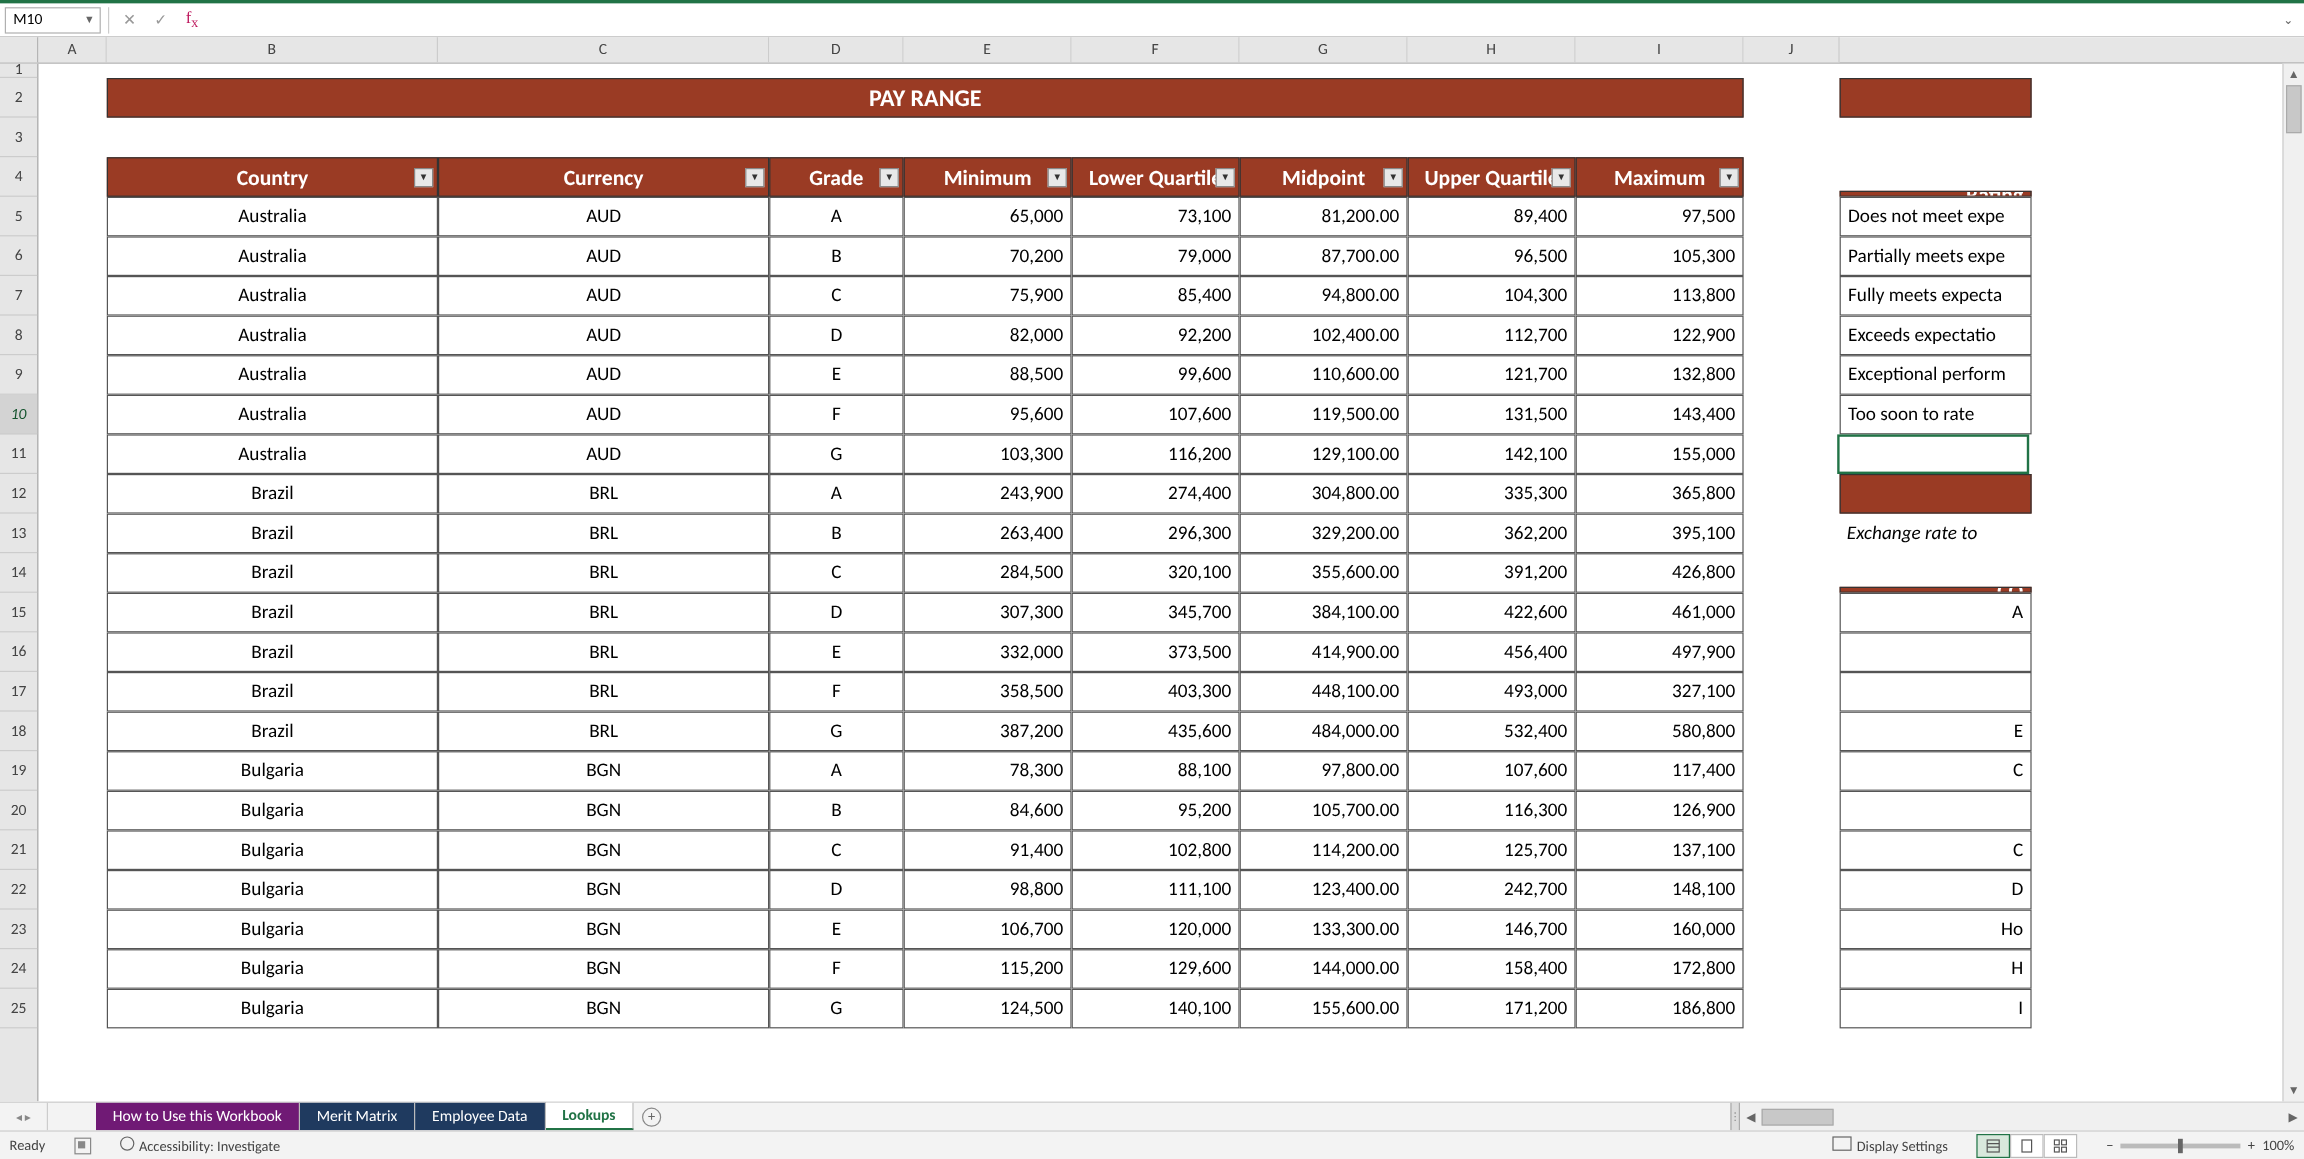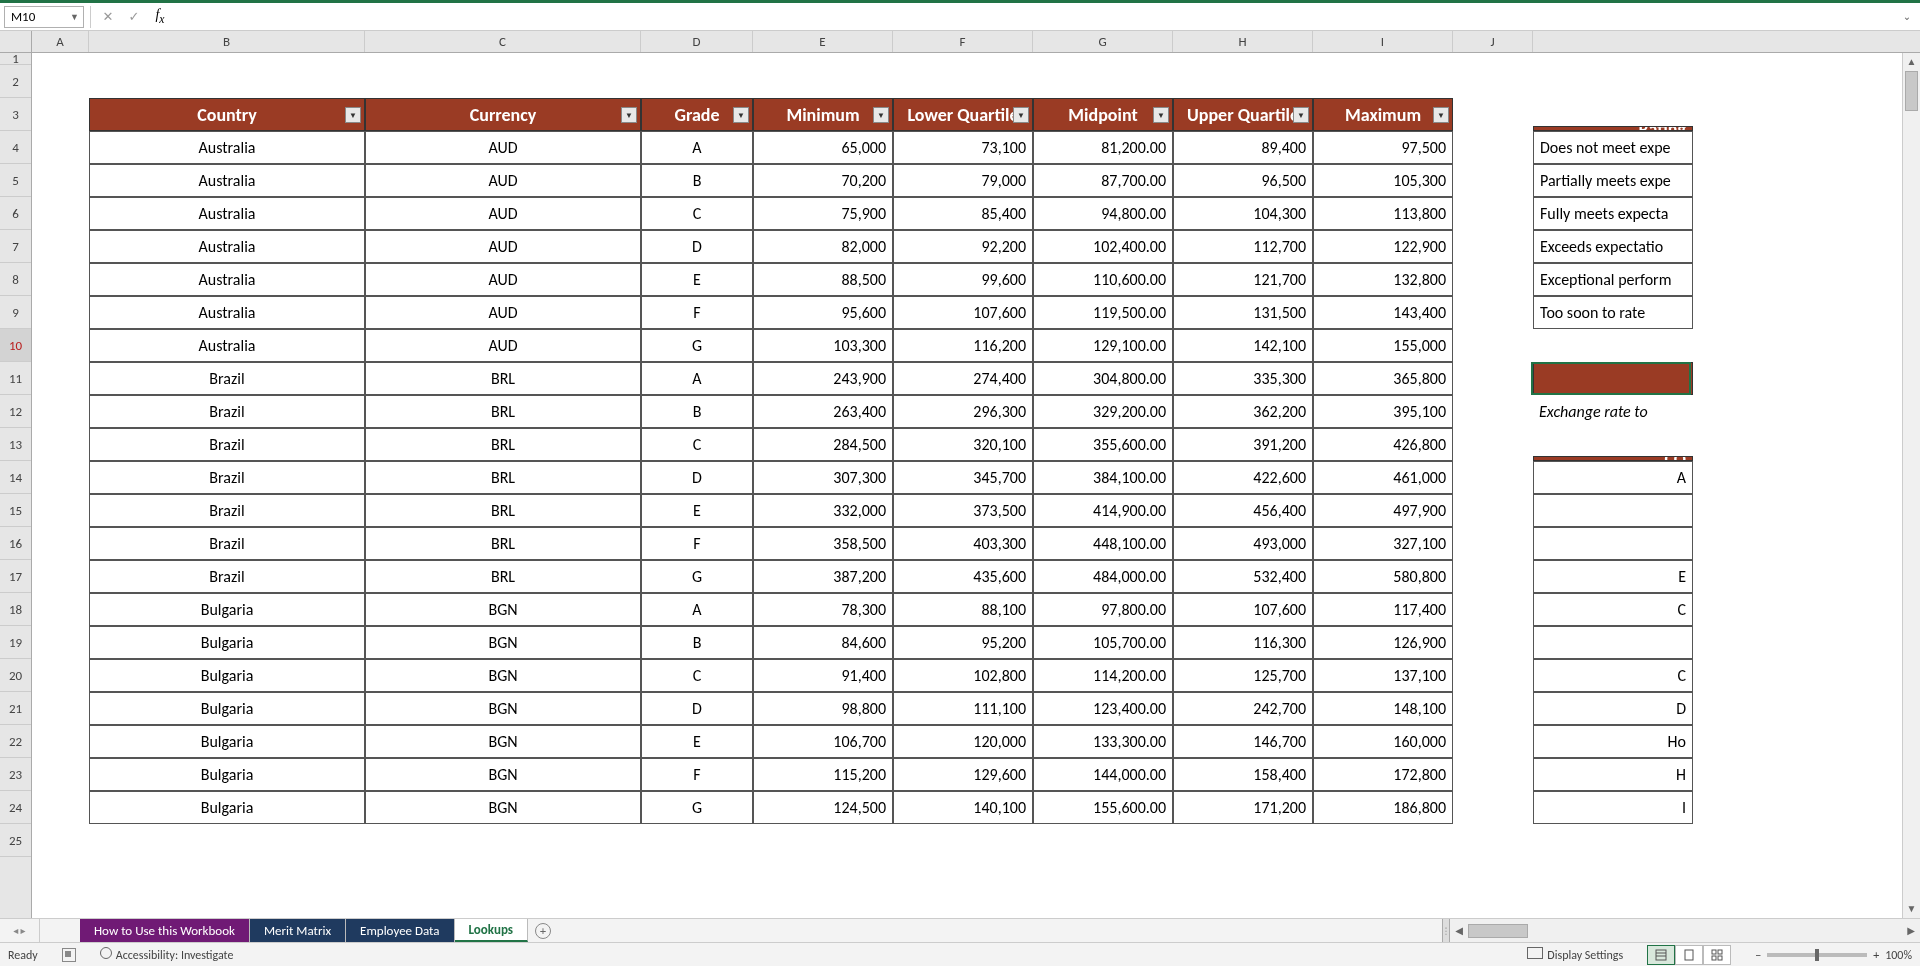--- a/index.html
+++ b/index.html
@@ -7,21 +7,21 @@
 
 
 .top-accent { height: 3px; background: #217346; }
 
 
 .formula-row { display: flex; align-items: center; height: 28px; border-bottom: 1px solid #ccc; background: #fff; padding: 0 4px; gap: 4px; }
 .name-box { width: 80px; height: 22px; border: 1px solid #b0b0b0; background: #fff; display: flex; align-items: center; padding: 0 6px; font-size: 13px; position: relative; }
 .name-box .dd { position: absolute; right: 4px; font-size: 9px; color: #666; }
 .fb-div { width: 1px; height: 22px; background: #ccc; margin: 0 2px; }
 .fb-btn { width: 22px; height: 22px; display: flex; align-items: center; justify-content: center; color: #999; font-size: 13px; }
-.fx-icon { font-style: italic; font-family: 'Times New Roman', serif; color: #000000; font-size: 14px; }
+.fx-icon { font-family: 'Times New Roman', serif; color: #be185d; font-size: 14px; }
 .formula-input { flex: 1; height: 22px; border: none; outline: none; padding: 0 6px; font-size: 13px; }
 .fb-expand { width: 18px; text-align: center; color: #666; font-size: 10px; }
 
 
 .grid-wrap { position: absolute; top: 31px; left: 0; right: 0; bottom: 48px; display: flex; flex-direction: column; background: #fff; }
 .col-headers { display: flex; height: 22px; background: #e6e6e6; border-bottom: 1px solid #aaa; flex-shrink: 0; }
 .corner { width: 32px; border-right: 1px solid #aaa; background: #e6e6e6; }
 .ch { border-right: 1px solid #ccc; text-align: center; font-size: 13px; color: #444; line-height: 22px; background: #e6e6e6; }
 .grid-body { flex: 1; display: flex; overflow: hidden; }
 .row-headers { width: 32px; background: #e6e6e6; border-right: 1px solid #aaa; flex-shrink: 0; }
@@ -90,21 +90,21 @@
 .zoom { display: flex; align-items: center; gap: 6px; }
 .zoom-track { width: 100px; height: 4px; background: #bbb; position: relative; }
 .zoom-thumb { position: absolute; left: 48px; top: -4px; width: 4px; height: 12px; background: #666; }
 .macro-icon { width:14px; height:14px; border:1px solid #888; position:relative; }
 .macro-icon::after { content:''; position:absolute; left:2px; top:2px; width:6px; height:6px; background:#888; }
 .acc-icon { display:inline-block; width:12px; height:12px; border-radius:50%; border:1px solid #666; position:relative; margin-right:4px; }
 .display-icon { width:16px; height:12px; border:1px solid #666; display:inline-block; margin-right:4px; position:relative; }
 
 
 .sel-cell { position:absolute; border:2px solid #217346; pointer-events:none; }
-.sel-row-hl { background:#d3d3d3 !important; color:#b91c1c; }
+.sel-row-hl { background:#d3d3d3 !important; color:#14532d;font-style:italic; }
 
 svg.mini { width:12px; height:12px; }
 </style>
 </head>
 <body>
 
 <div class="top-accent"></div>
 
 <div class="formula-row">
   <div class="name-box">
@@ -159,20 +159,26 @@
         <div class="rh">20</div>
         <div class="rh">21</div>
         <div class="rh">22</div>
         <div class="rh">23</div>
         <div class="rh">24</div>
         <div class="rh">25</div>
       </div>
     <div class="cells">
       <div class="content" id="content">
           <div class="row row1"></div>
+          <div class="row ">
+            <div class="cell colA "></div>
+            <div class="cell title-bar" style="width: 1364px;">PAY RANGE</div>
+            <div class="cell colJ "></div>
+            <div class="cell title-bar colK"></div>
+          </div>
           <div class="row "></div>
           <div class="row ">
             <div class="cell colA "></div>
             <div class="cell th colB">
               <span>Country</span>
               <span class="flt">▼</span>
             </div>
             <div class="cell th colC">
               <span>Currency</span>
               <span class="flt">▼</span>

